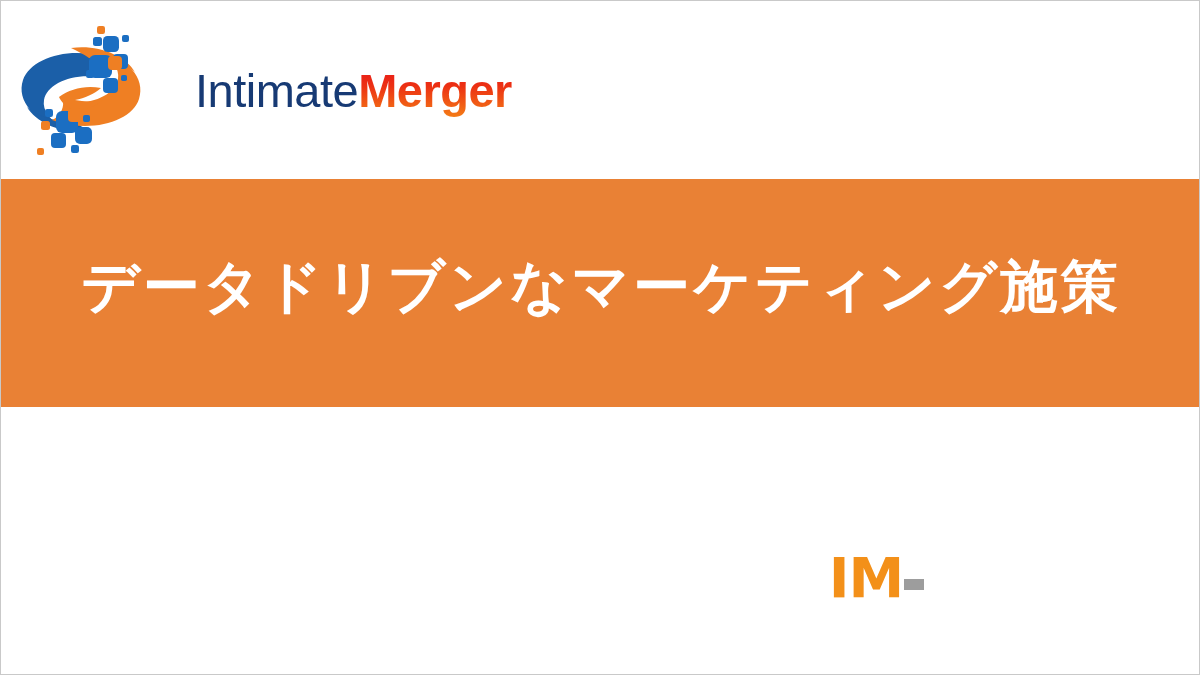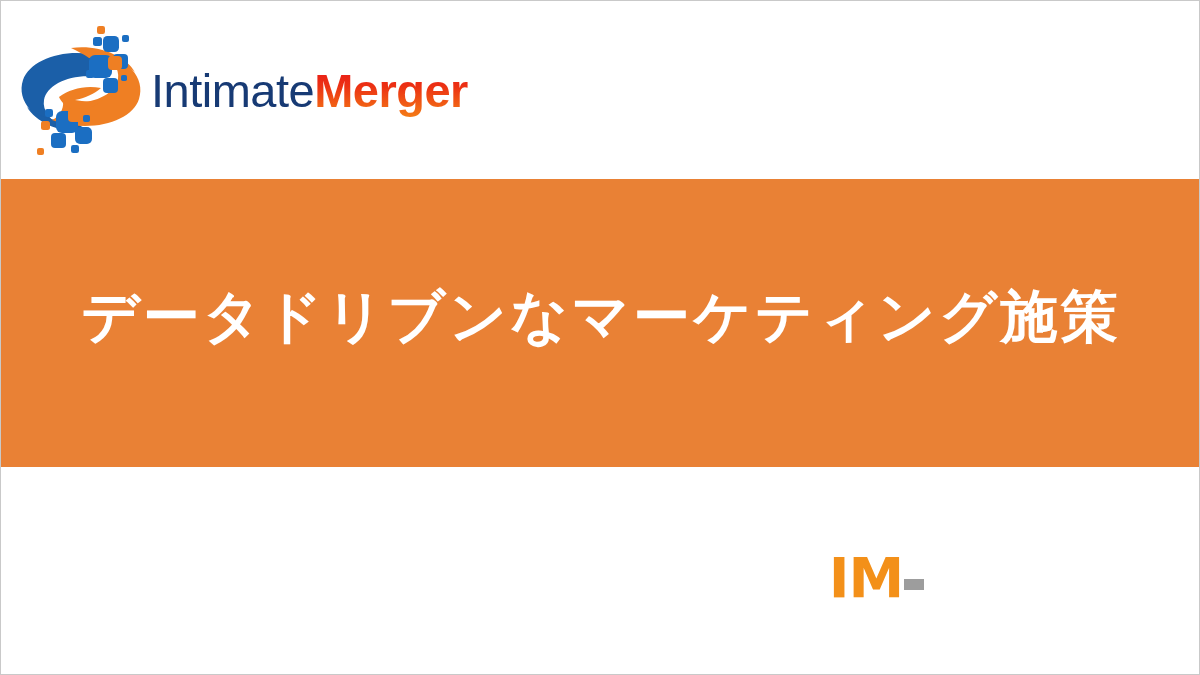--- a/index.html
+++ b/index.html
@@ -31,20 +31,21 @@
     background: #ffffff;
   }
 
   .corp-logo {
     position: absolute;
     left: 14px;
     top: 22px;
     display: flex;
     align-items: center;
     height: 134px;
+    gap: 44px;
   }
 
   .corp-mark {
     width: 132px;
     height: 134px;
     flex: 0 0 auto;
   }
 
   .corp-wordmark {
     font-size: 47px;
@@ -66,21 +67,21 @@
     background-clip: text;
     color: transparent;
   }
 
   
   .title-band {
     position: absolute;
     left: 0;
     top: 178px;
     width: 1200px;
-    height: 288px;
+    height: 228px;
     background: #e98135;
     display: flex;
     flex-direction: column;
     align-items: center;
     justify-content: center;
   }
 
   .slide-title {
     color: #ffffff;
     font-size: 57px;

